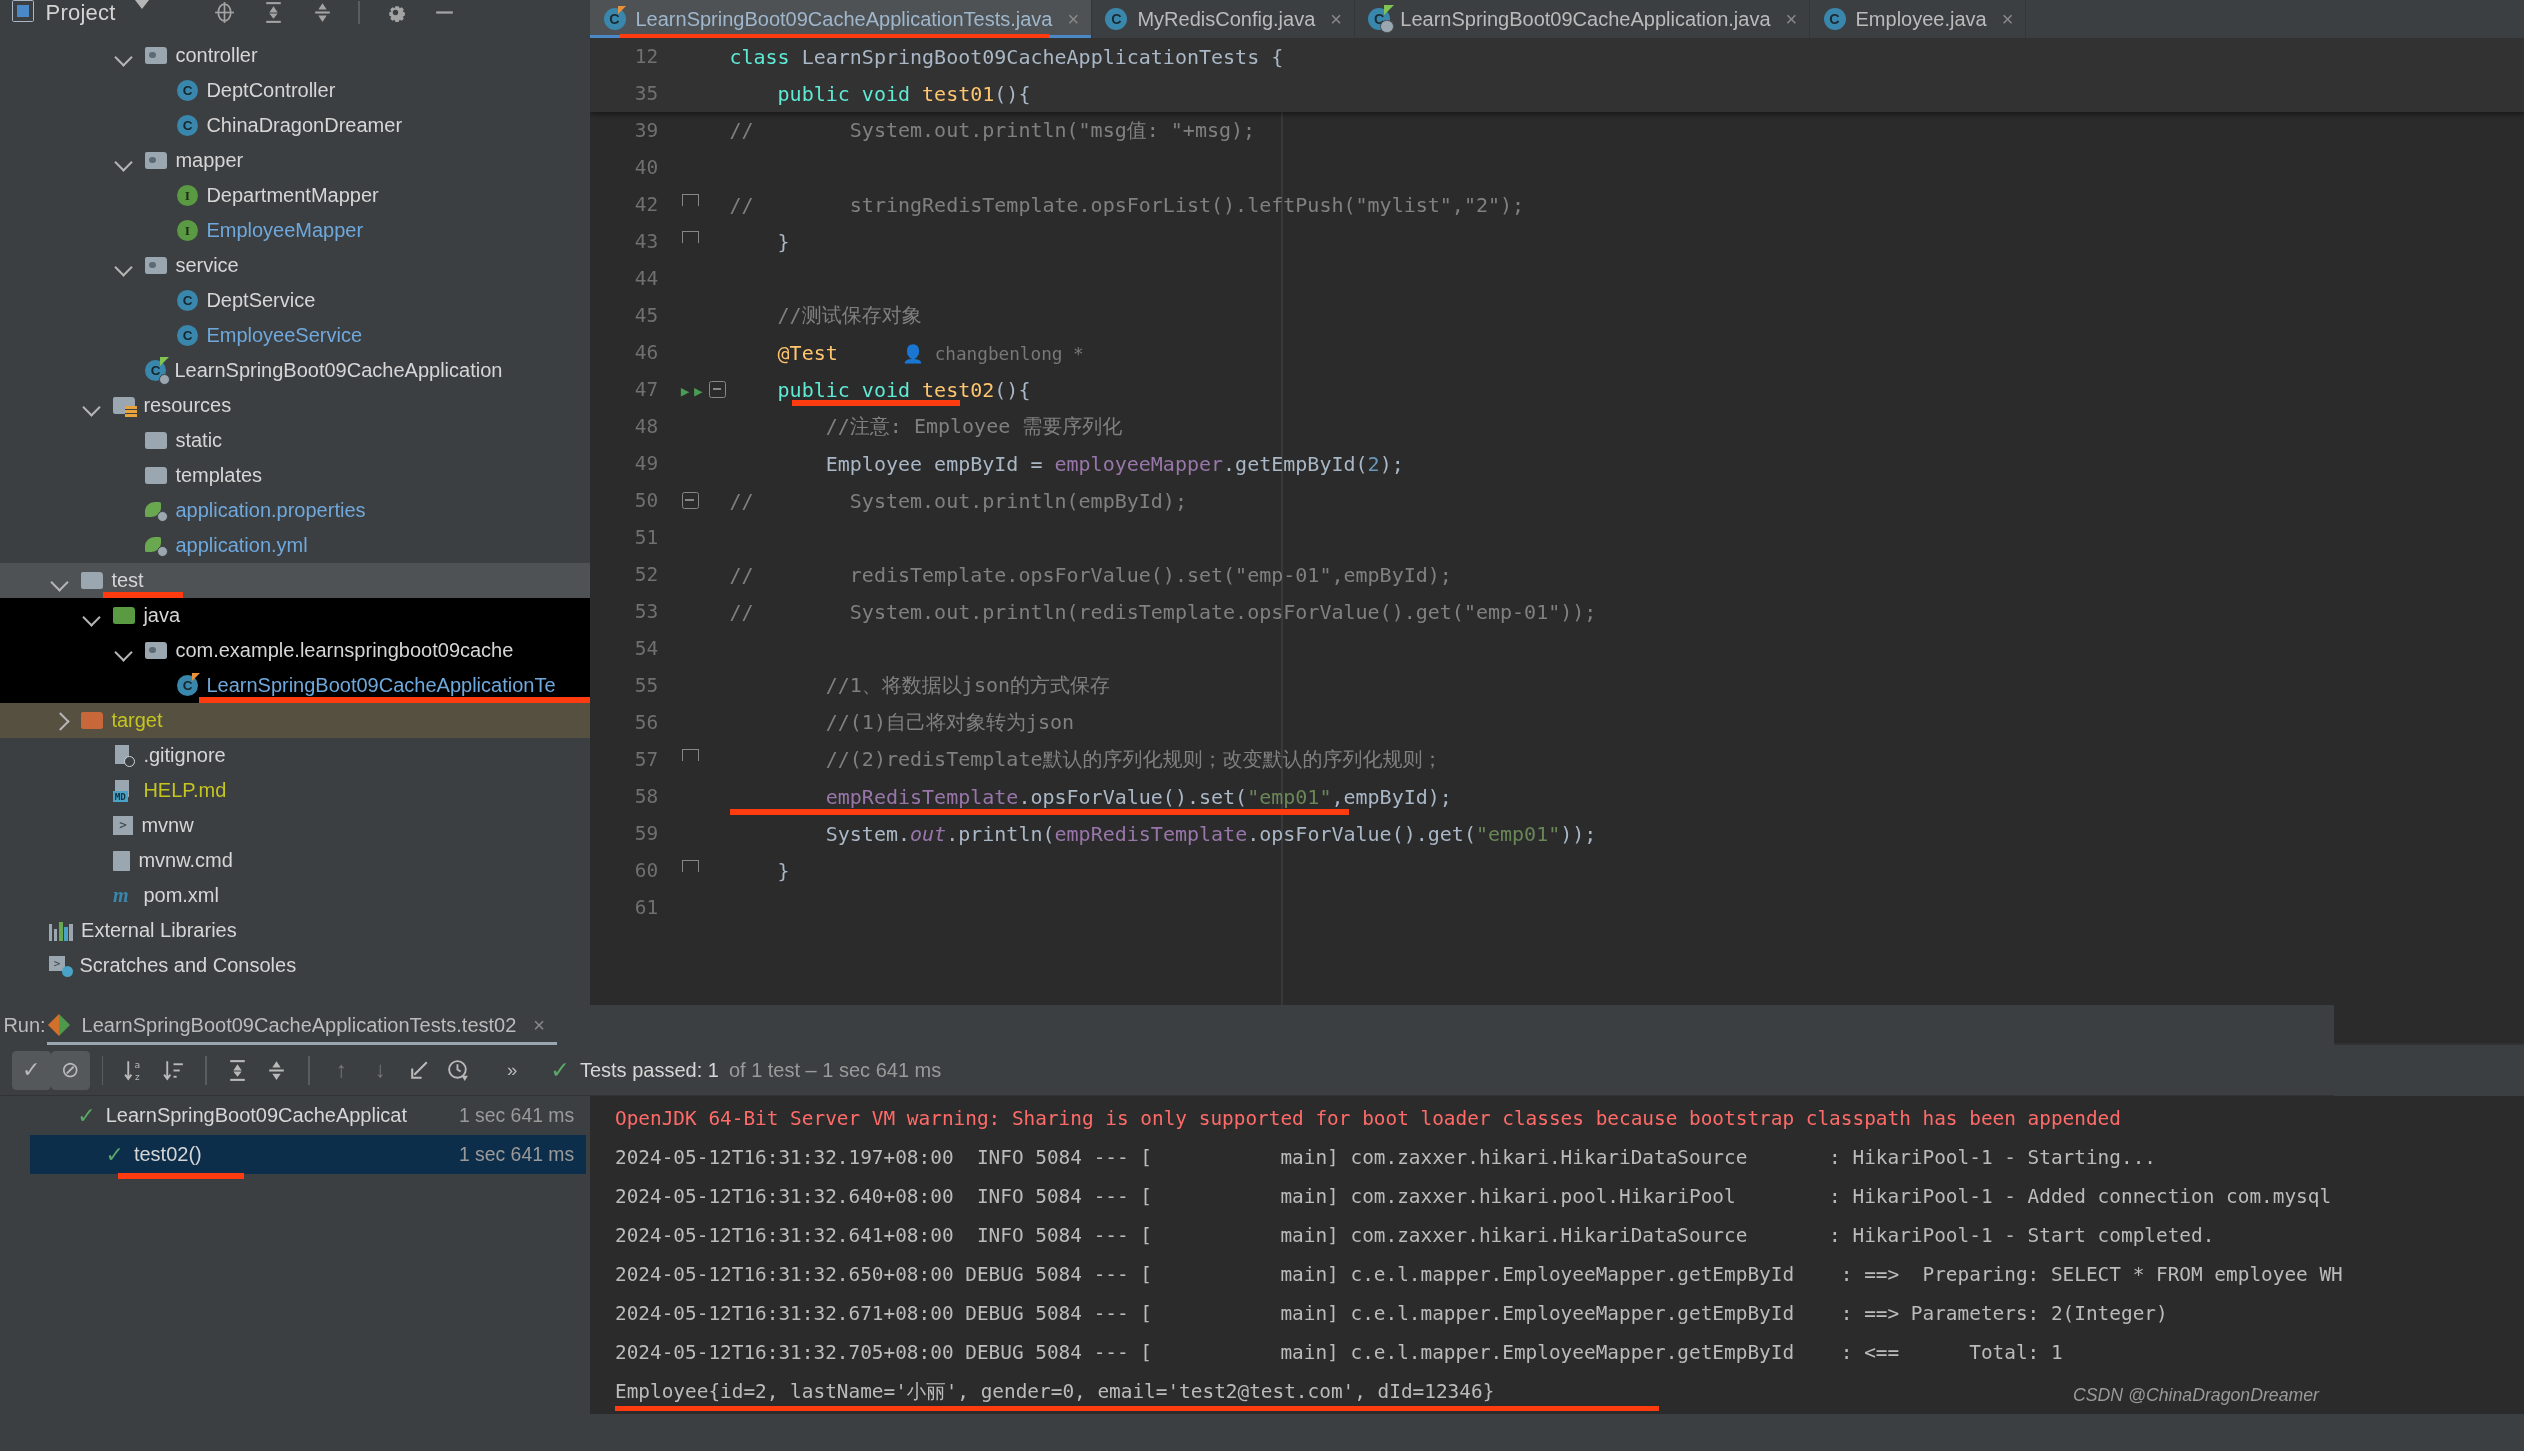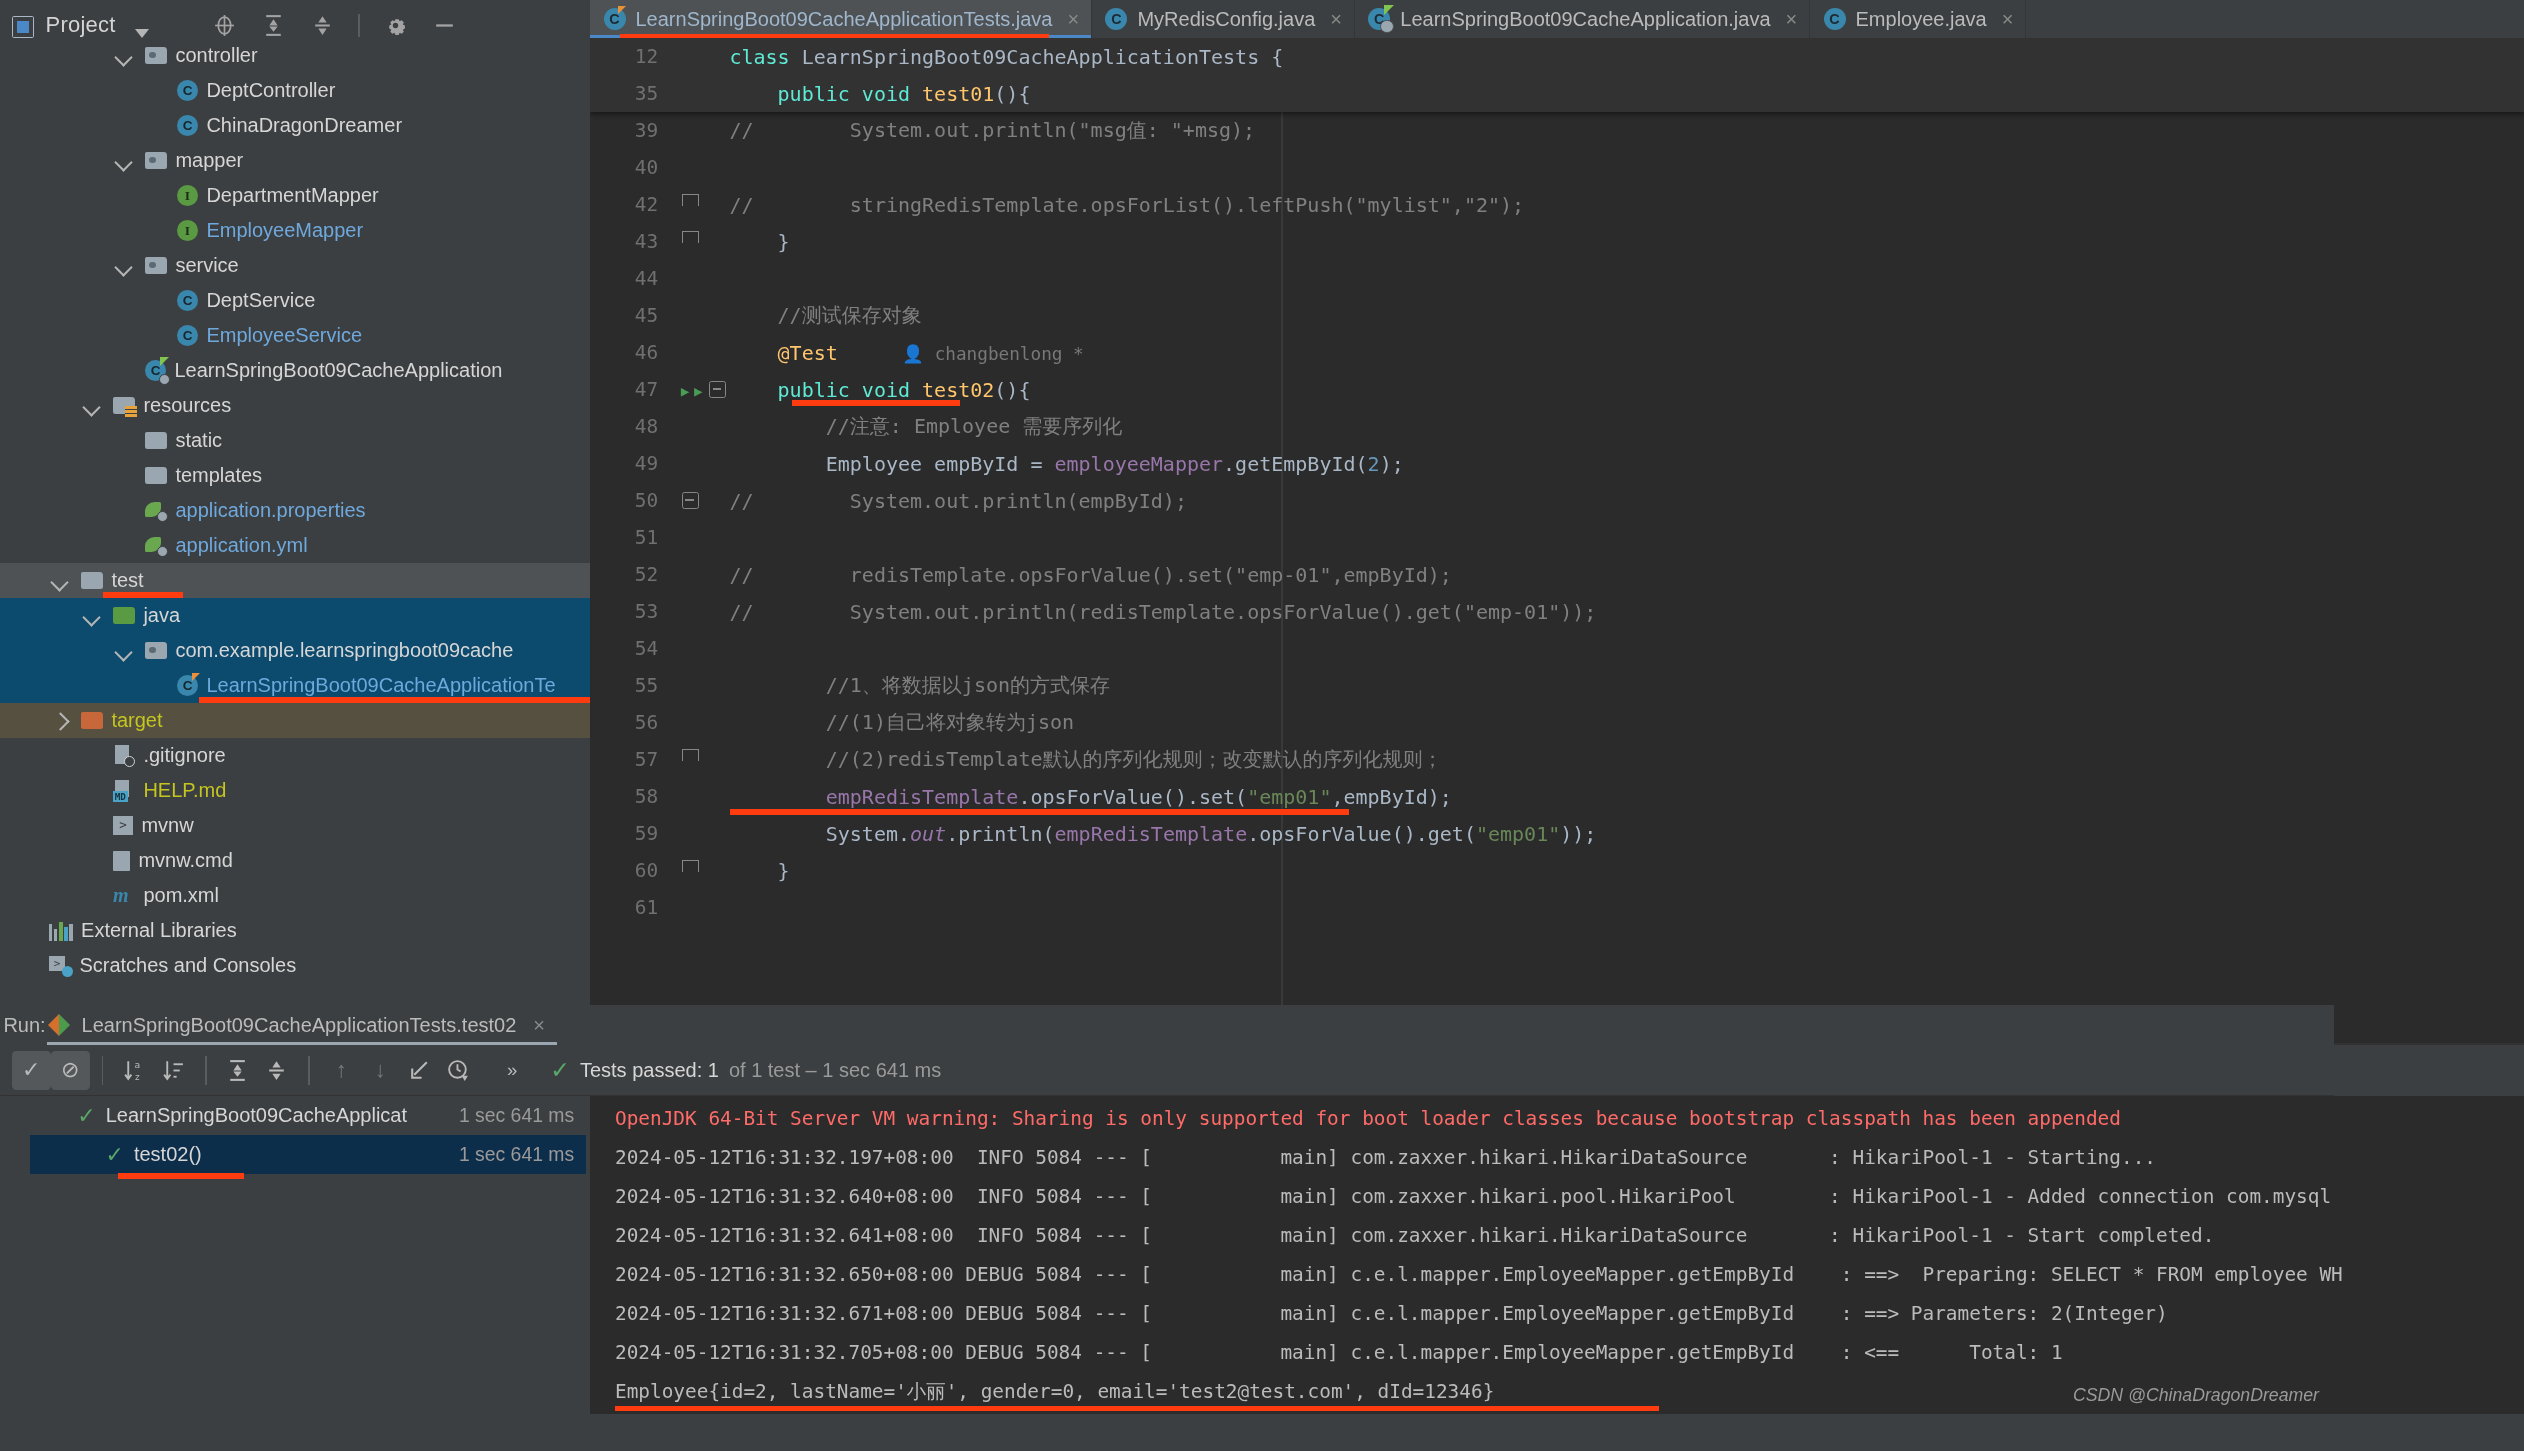--- a/index.html
+++ b/index.html
@@ -6,21 +6,21 @@
   html, body {
     width: 2525px; height: 1452px;
     background: #3c3f41;
     font-family: "Liberation Sans", sans-serif;
     overflow: hidden;
   }
   .app { position: relative; width: 2525px; height: 1452px; background: #3c3f41; }
 
   
   .topbar { position: absolute; left:0; top:0; width: 2525px; height: 38px; background:#3c3f41; display:flex; align-items:center; }
-  .proj-header { width: 472px; height:38px; display:flex; align-items:flex-end; padding-left:11.8px; }
+  .proj-header { width: 472px; height:38px; display:flex; align-items:flex-start; padding-left:11.8px; }
   .proj-icon { width:22px; height:22px; border:1.7px solid #a9b7c6; border-radius:1.7px; display:flex; align-items:center; justify-content:center; }
   .proj-icon i { display:block; width:11.8px; height:11.8px; background:#4a88c7; }
   .proj-label { color:#d4d4d4; font-size:22px; margin-left:11.8px; letter-spacing:0.2px;}
   .chev-down { margin-left:20px; width:0;height:0;border-left:7.6px solid transparent;border-right:7.6px solid transparent;border-top:9.3px solid #b5b5b5; }
   .tb-icons { margin-left:auto; display:flex; align-items:center; gap:23.6px; padding-right:15px;}
   .tb-ic { width:25px; height:25px; position:relative; opacity:.85; }
   .sep-v { width:1.7px; height:23.6px; background:#5a5d5f; }
 
   
   .tabs { position:absolute; left:590px; top:0; width:1935px; height:38px; display:flex; align-items:stretch; background:#3c3f41; }
@@ -45,21 +45,21 @@
   .folder.green { background:#5a9a42; }
   .folder.orange { background:#c8683a; }
   .folder.res:after { content:""; position:absolute; right:-1.7px; bottom:-3.4px; width:11.8px; height:11.8px; background:repeating-linear-gradient(#e8a33d 0 2.5px,#3c3f41 2.5px 4.2px); }
   .cicon { width:21px;height:21px;border-radius:50%;background:#3a87ad;color:#16262e;font-size:13.5px;font-weight:bold;display:flex;align-items:center;justify-content:center;flex:none;}
   .iicon { width:21px;height:21px;border-radius:50%;background:#5a9a42;color:#1d2e16;font-size:13.5px;font-weight:bold;display:flex;align-items:center;justify-content:center;flex:none;font-family:"Liberation Serif",serif;}
   .lbl { margin-left:8.4px; }
   .c-blue { color:#6fa8dc; }
   .c-yellow { color:#c5c520; }
   .c-white { color:#d6d6d6; }
   .hl-test { background:#4e5254; }
-  .hl-green { background:#0c4a6e; }
+  .hl-green { background:#000000; }
   .hl-target { background:#55503f; }
   .redline { position:absolute; height:5.9px; background:#ff3b10; bottom:0px; }
 
   
   .editor { position:absolute; left:590px; top:38px; width:1935px; height:1005px; background:#2b2b2b; overflow:hidden;}
   .sticky { position:absolute; left:0; top:0; width:1935px; background:#323232; z-index:5; box-shadow:0 2.5px 5px rgba(0,0,0,.45);}
   .cline { height:37px; display:flex; align-items:center; font-family:"DejaVu Sans Mono", monospace; font-size:20px; white-space:pre; position:relative;}
   .lnum { width:80px; text-align:right; color:#707070; font-family:"DejaVu Sans Mono", monospace; font-size:19.4px; padding-right:11.8px; flex:none;}
   .gutmark { width:51px; flex:none; position:relative; height:37px;}
   .ctext { padding-left:8.4px; }

